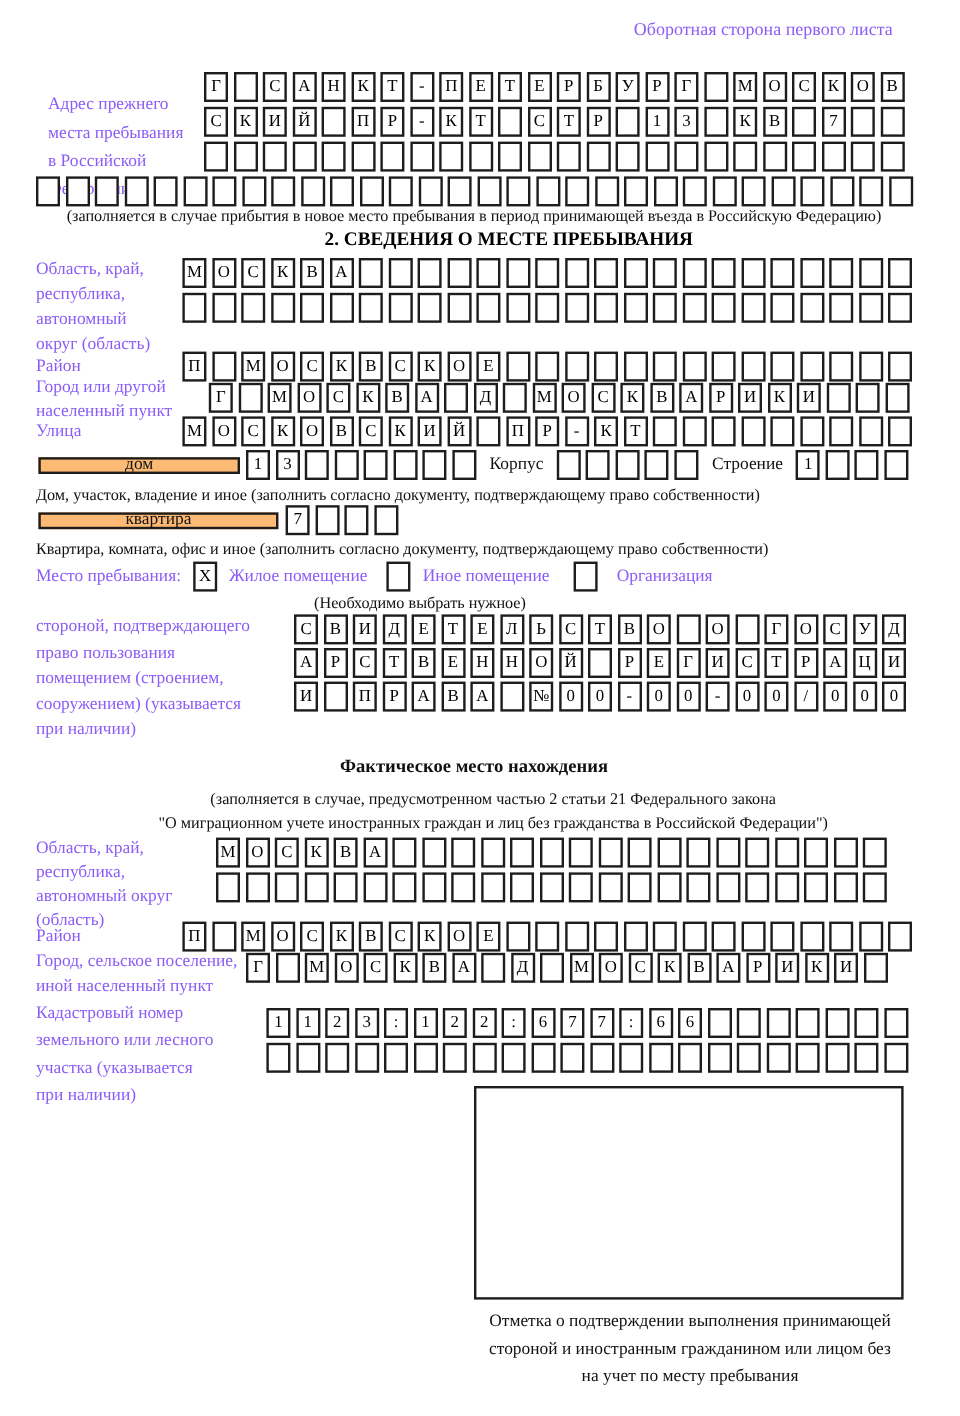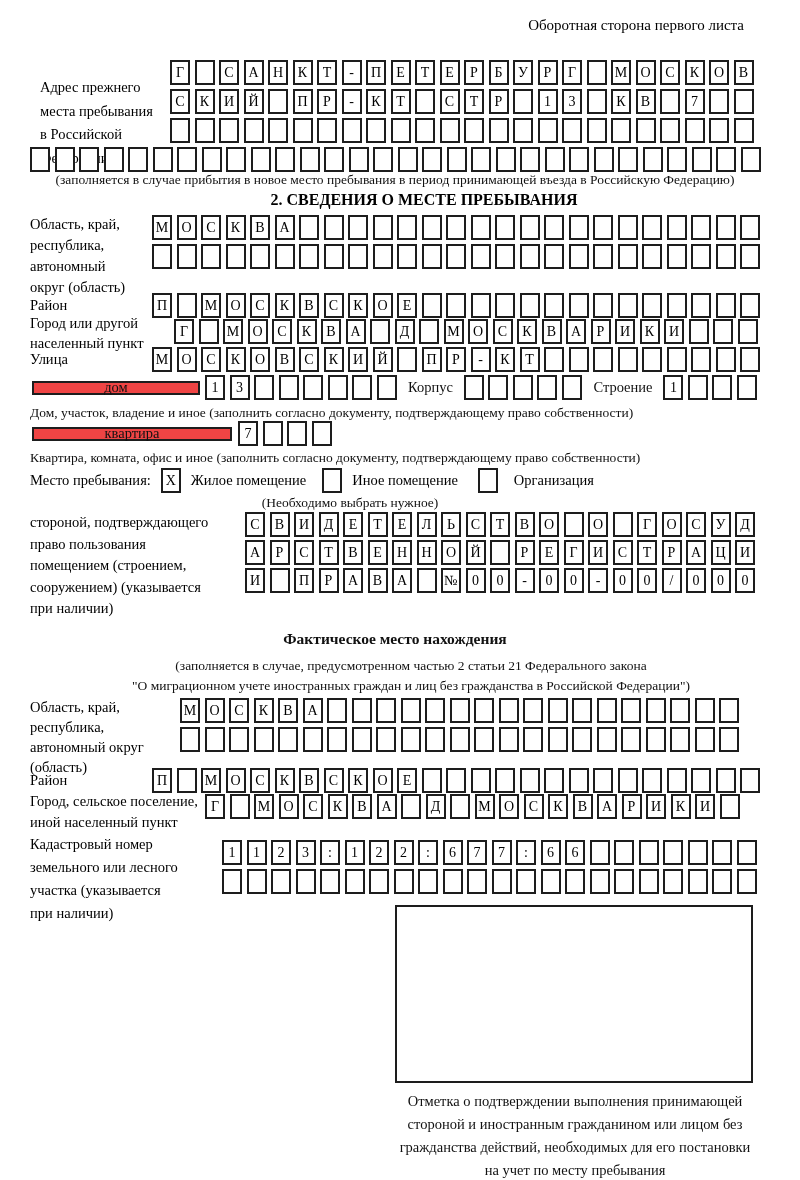--- a/index.html
+++ b/index.html
@@ -1,33 +1,33 @@
 <!DOCTYPE html>
 <html><head>
 <meta charset="utf-8">
 <style>
   html,body{margin:0;padding:0;background:#fff;}
   .page{
     position:relative;width:800px;height:1180px;background:#fff;
     font-family:"Liberation Serif","DejaVu Serif",serif;color:#111;overflow:hidden;
   }
   .abs{position:absolute;}
-  .lbl{font-size:14.5px;color:#000000;}
+  .lbl{font-size:14.5px;color:#8b5cf6;}
   .cap{font-size:13.5px;color:#111;}
   .ttl{font-size:16px;font-weight:bold;color:#000;padding-left:29px;}
   .cellrow{display:flex;height:25px;}
   .cellrow + .cellrow{margin-top:4px;}
   .cell{
     box-sizing:border-box;flex:0 0 auto;width:20px;height:25px;
     border:2px solid #1d1d1d;margin-right:4.5px;background:#fff;
     display:flex;align-items:center;justify-content:center;
     font-size:14px;line-height:1;color:#000;
   }
   .fieldbox{
-    box-sizing:border-box;height:14px;border:2px solid #1d1d1d;background:#ef4444;
+    box-sizing:border-box;height:14px;border:2px solid #1d1d1d;background:#fdba74;
     display:flex;align-items:center;justify-content:center;font-size:14.5px;flex:0 0 auto;
   }
   .row{display:flex;align-items:center;}
   .inl-lbl{font-size:14.5px;margin:0 6px 0 7px;white-space:nowrap;}
   #hdr{top:17px;right:56px;font-size:15px;}
   #s1lbl{left:40px;top:76px;line-height:23.5px;}
   #s1rows{left:170px;top:60px;}
   #s1full{left:30px;top:147px;}
   #s1cap{left:0;top:172px;width:790px;text-align:center;}
   #s2title{left:0;top:191px;width:790px;text-align:center;}
@@ -677,17 +677,16 @@
         <span class="cell"></span>
         <span class="cell"></span>
         <span class="cell"></span>
       </div>
   </div>
 
   <div class="abs" id="bigbox"></div>
   <div class="abs" id="btmcap">
       <div>Отметка о подтверждении выполнения принимающей</div>
       <div>стороной и иностранным гражданином или лицом без</div>
-      <div>гражданства действий, необходимых для его постановки</div>
       <div>на учет по месту пребывания</div>
     </div>
 
 </div>
 
 </body></html>

